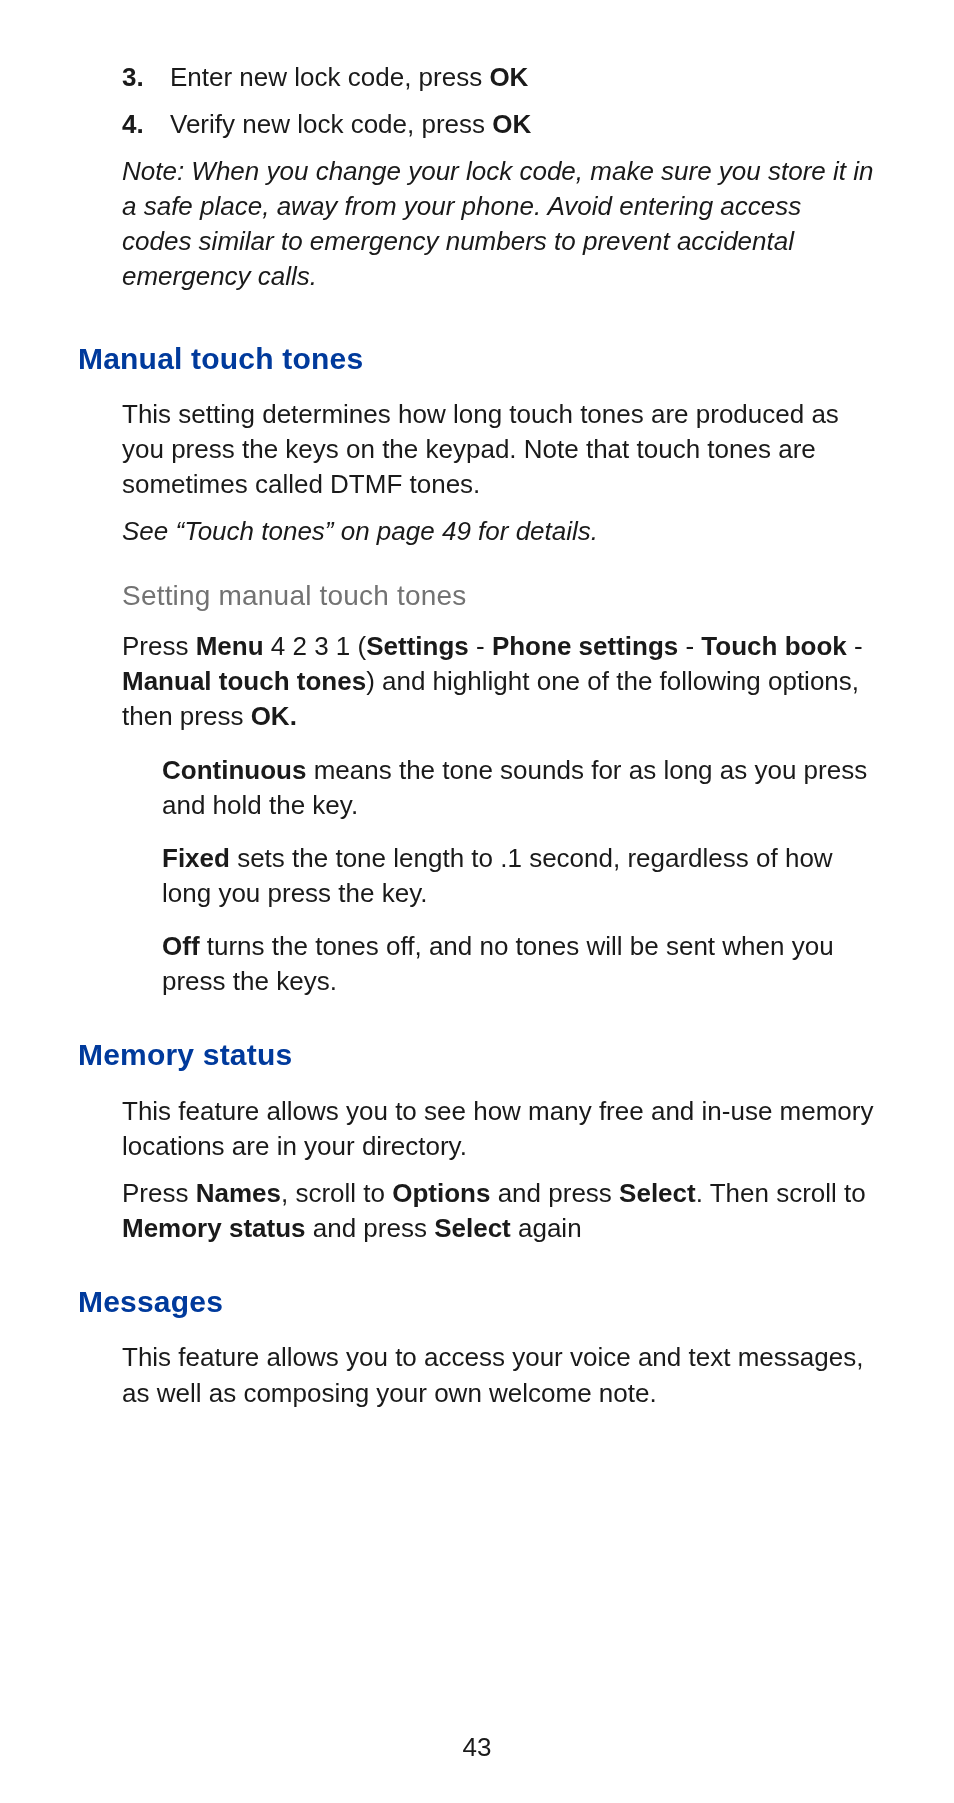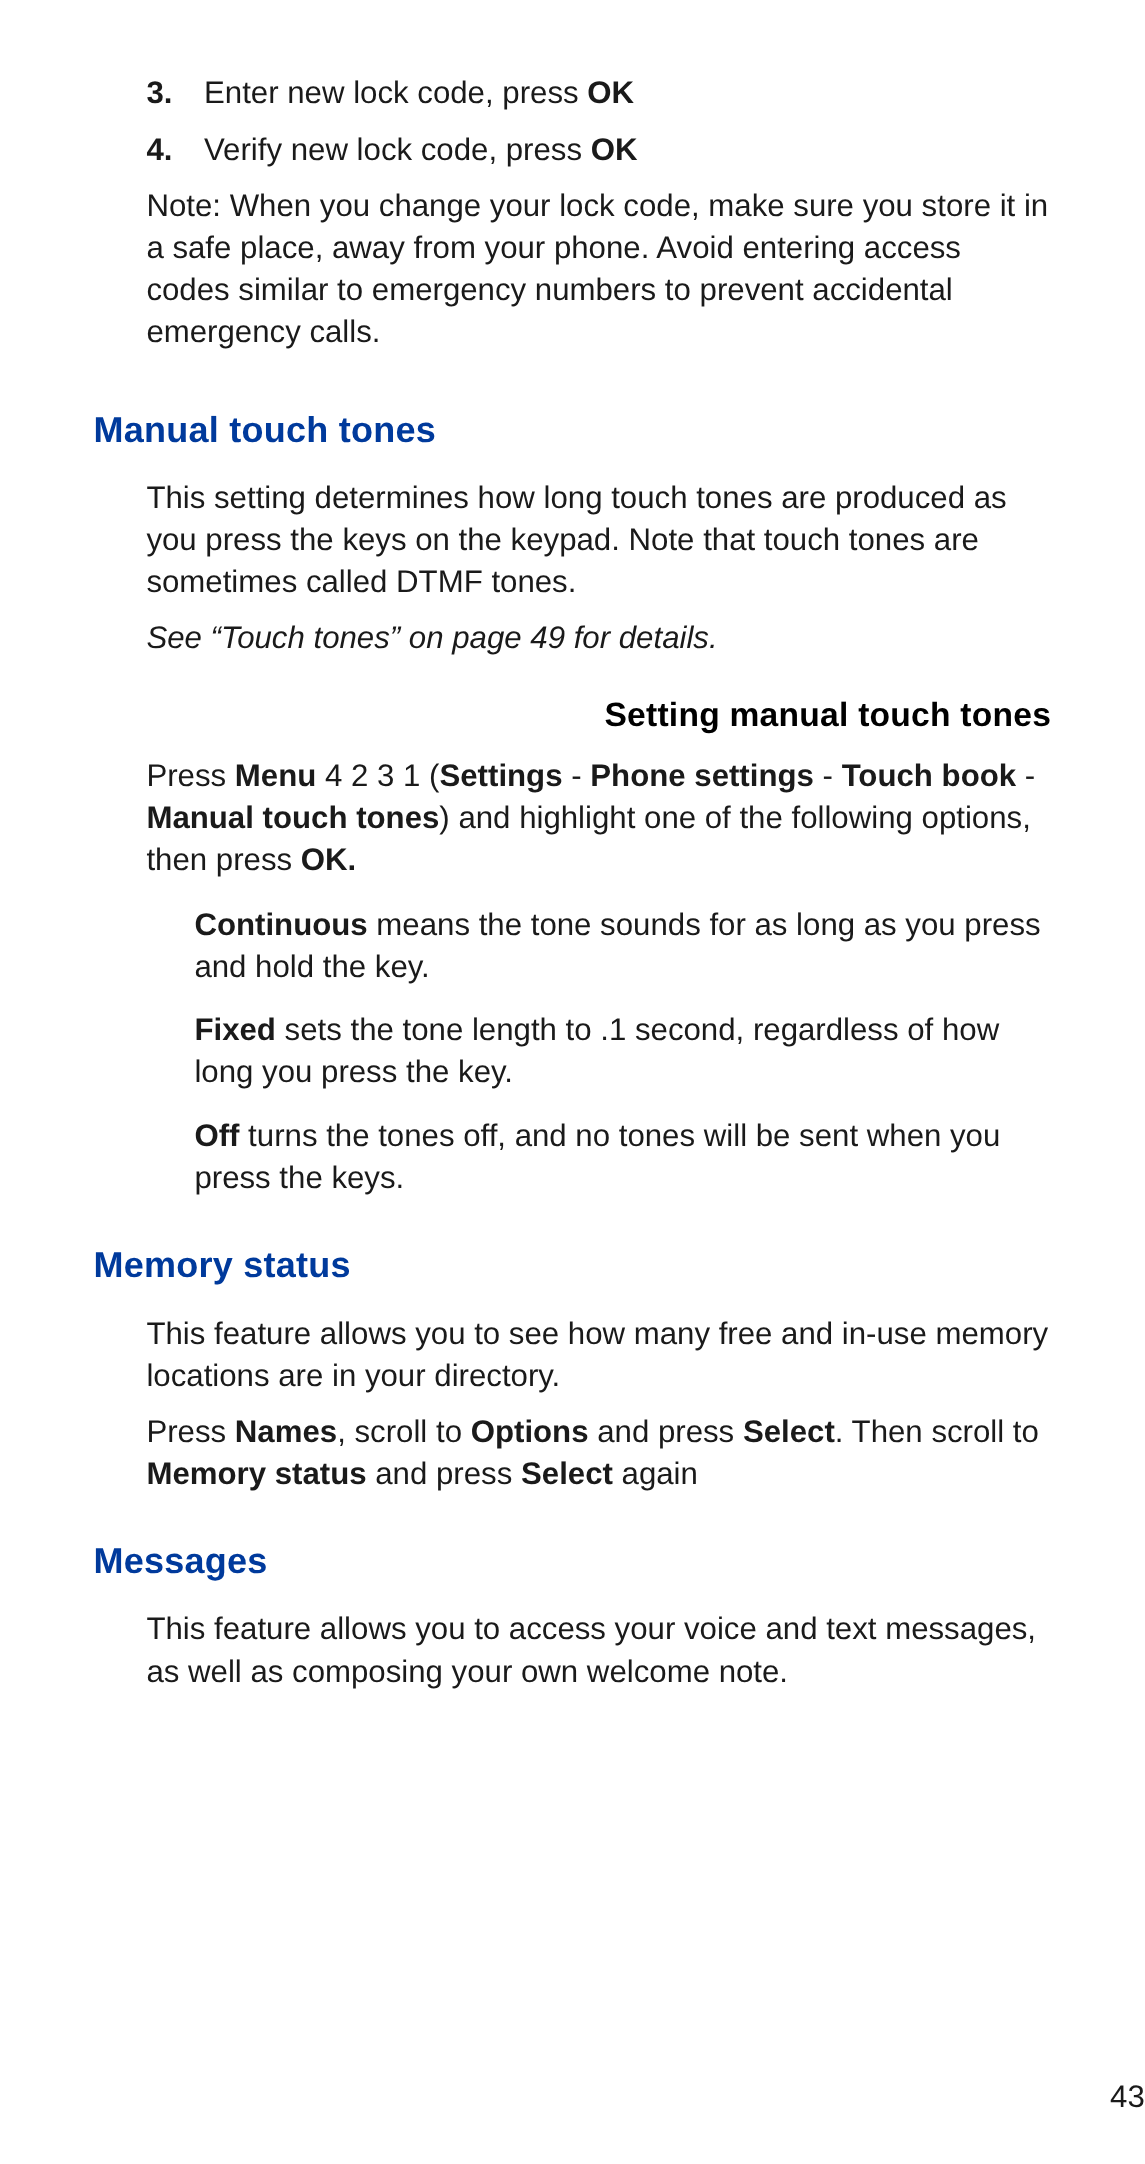--- a/index.html
+++ b/index.html
@@ -29,52 +29,52 @@
     gap: 20px;
     margin-bottom: 12px;
   }
   .ol .num {
     font-weight: 700;
     min-width: 28px;
   }
   .ol .li-body { flex: 1; }
   .b { font-weight: 700; text-align: right; }
   .note {
+    font-style: italic;
     margin: 12px 0 44px 44px;
   }
   .h2 {
     color: #003a9c;
     font-weight: 700;
     font-size: 30px;
     margin: 36px 0 18px 0;
     letter-spacing: 0.2px;
   }
   .h3 {
-    color: #000000;
-    font-weight: 700;
+    color: #737373;
+    font-weight: 400;
     font-size: 28px;
     margin: 28px 0 14px 44px;
     letter-spacing: 0.2px;
-    text-align: right;
   }
   .para {
     margin: 12px 0 12px 44px;
   }
   .see {
     font-style: italic;
     margin: 8px 0 8px 44px;
   }
   .opt {
     margin: 18px 0 18px 84px;
   }
   .pagenum {
     position: absolute;
     bottom: 38px;
     left: 0; right: 0;
-    text-align: right;
+    text-align: center;
     font-size: 26px;
   }
 </style>
 </head>
 <body>
 
 <div class="page">
 
   <div class="ol">
     <div class="li">

